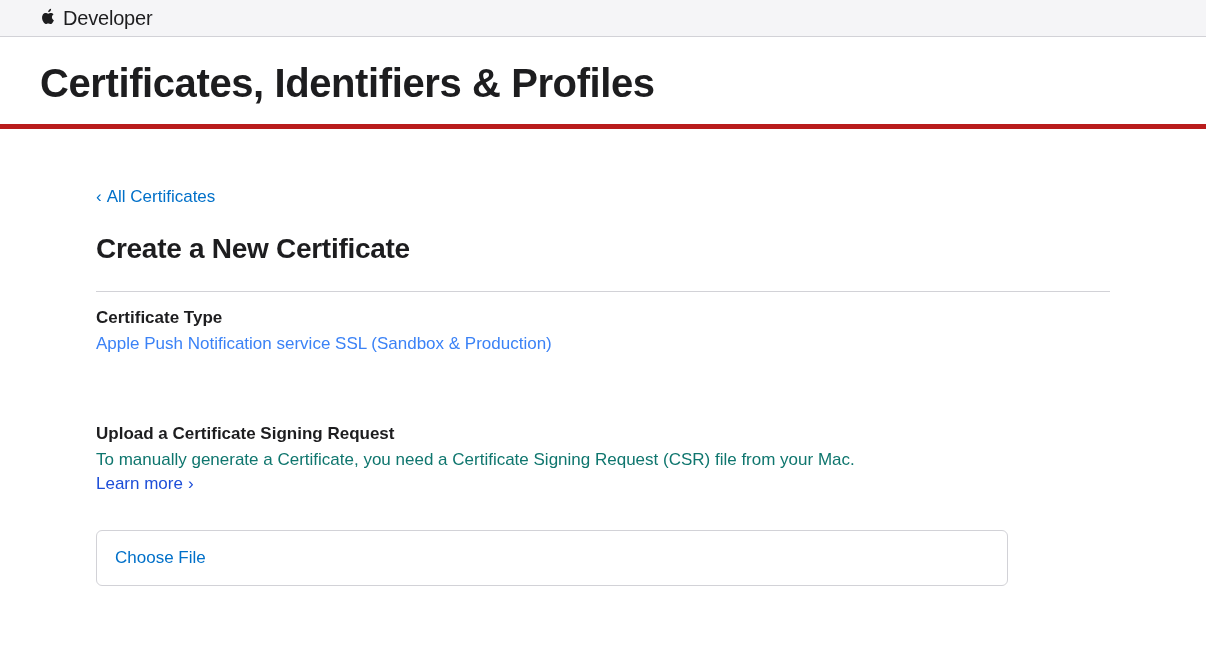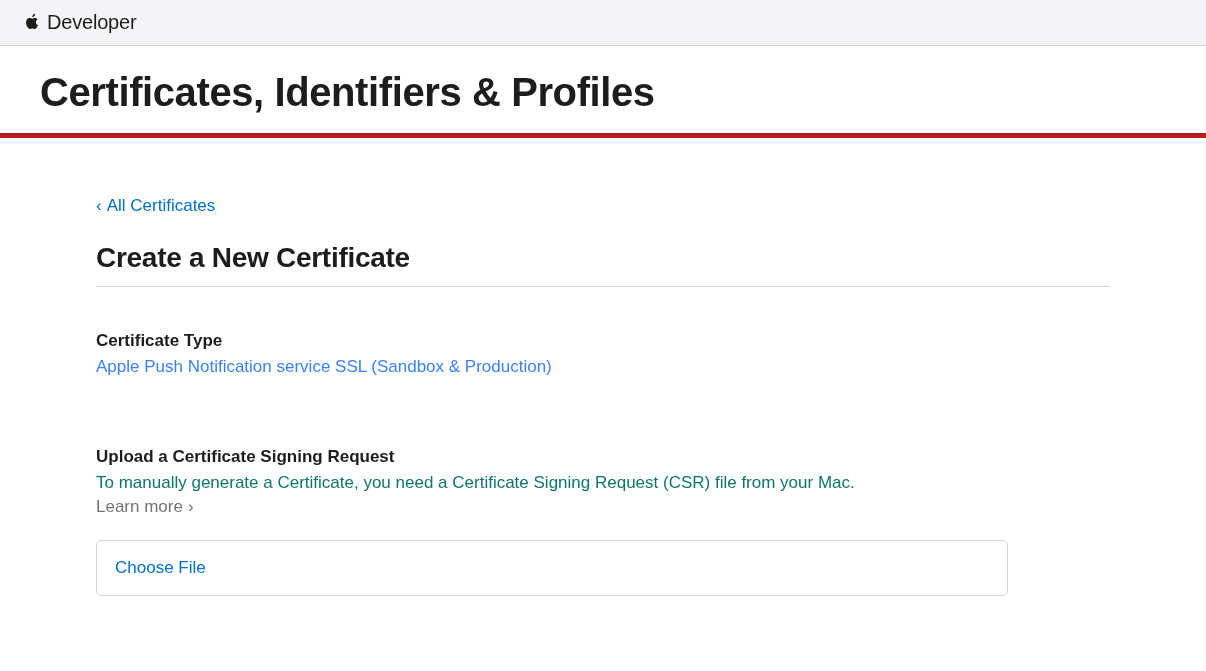--- a/index.html
+++ b/index.html
@@ -7,26 +7,26 @@
       padding: 0;
       box-sizing: border-box;
     }
     body {
       font-family: -apple-system, BlinkMacSystemFont, "Segoe UI", Helvetica, Arial, sans-serif;
       background: #ffffff;
       color: #1d1d1f;
       width: 1206px;
     }
     .top-bar {
-      height: 46px;
+      height: 37px;
       background: #f5f5f7;
       border-bottom: 1px solid #d2d2d7;
       display: flex;
       align-items: center;
-      padding-left: 24px;
+      padding-left: 40px;
     }
     .brand {
       display: flex;
       align-items: center;
       gap: 7px;
     }
     .apple-logo {
       width: 16px;
       height: 18px;
       fill: #1d1d1f;
@@ -61,23 +61,23 @@
     }
     .back-link .chevron {
       margin-right: 5px;
       font-size: 17px;
     }
     .page-subtitle {
       font-size: 28px;
       font-weight: 700;
       letter-spacing: -0.01em;
       color: #1d1d1f;
-      padding-bottom: 12px;
+      padding-bottom: 26px;
       border-bottom: 1px solid #d2d2d7;
-      margin-bottom: 44px;
+      margin-bottom: 16px;
     }
     .cert-type-label {
       font-size: 17px;
       font-weight: 700;
       color: #1d1d1f;
       margin-bottom: 6px;
     }
     .cert-type-value {
       font-size: 17px;
       font-weight: 400;
@@ -92,25 +92,25 @@
     }
     .upload-desc {
       font-size: 17px;
       font-weight: 400;
       color: #0f766e;
       margin-bottom: 4px;
     }
     .learn-more {
       display: inline-flex;
       align-items: center;
-      color: #737373;
+      color: #1d4ed8;
       font-size: 17px;
       text-decoration: none;
       cursor: pointer;
-      margin-bottom: 23px;
+      margin-bottom: 36px;
     }
     .learn-more .chevron-r {
       margin-left: 5px;
     }
     .file-box {
       border: 1px solid #d2d2d7;
       border-radius: 6px;
       padding: 17px 18px;
       width: 912px;
       max-width: 100%;

